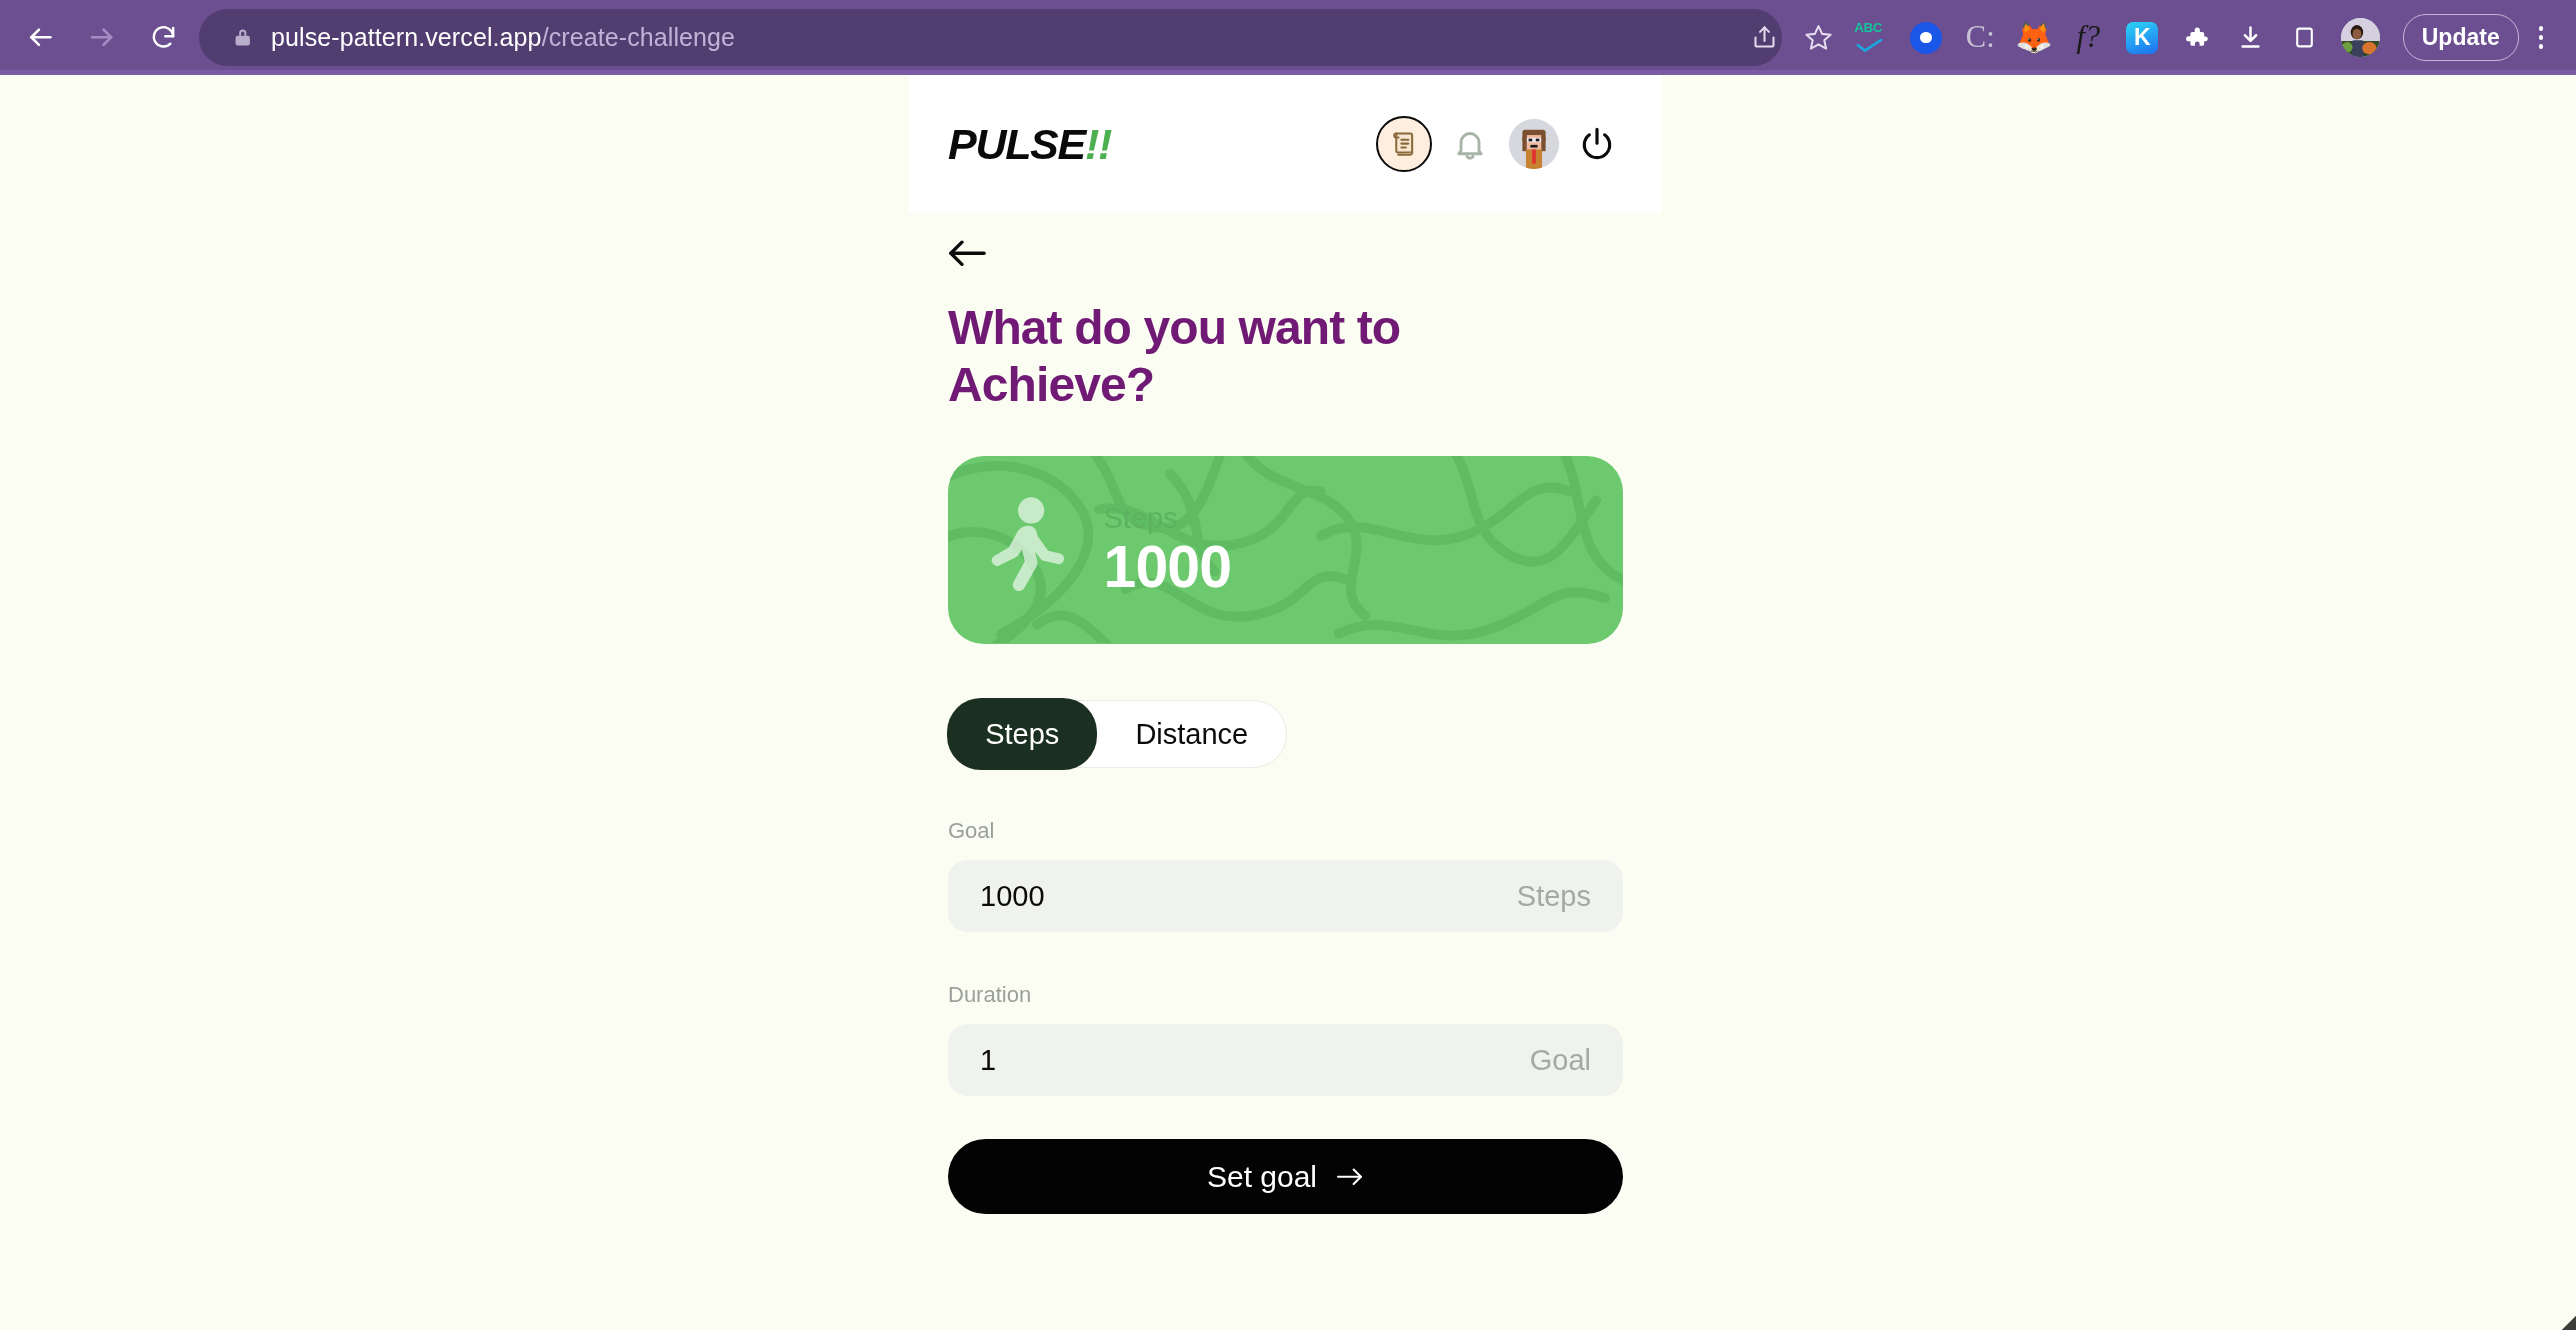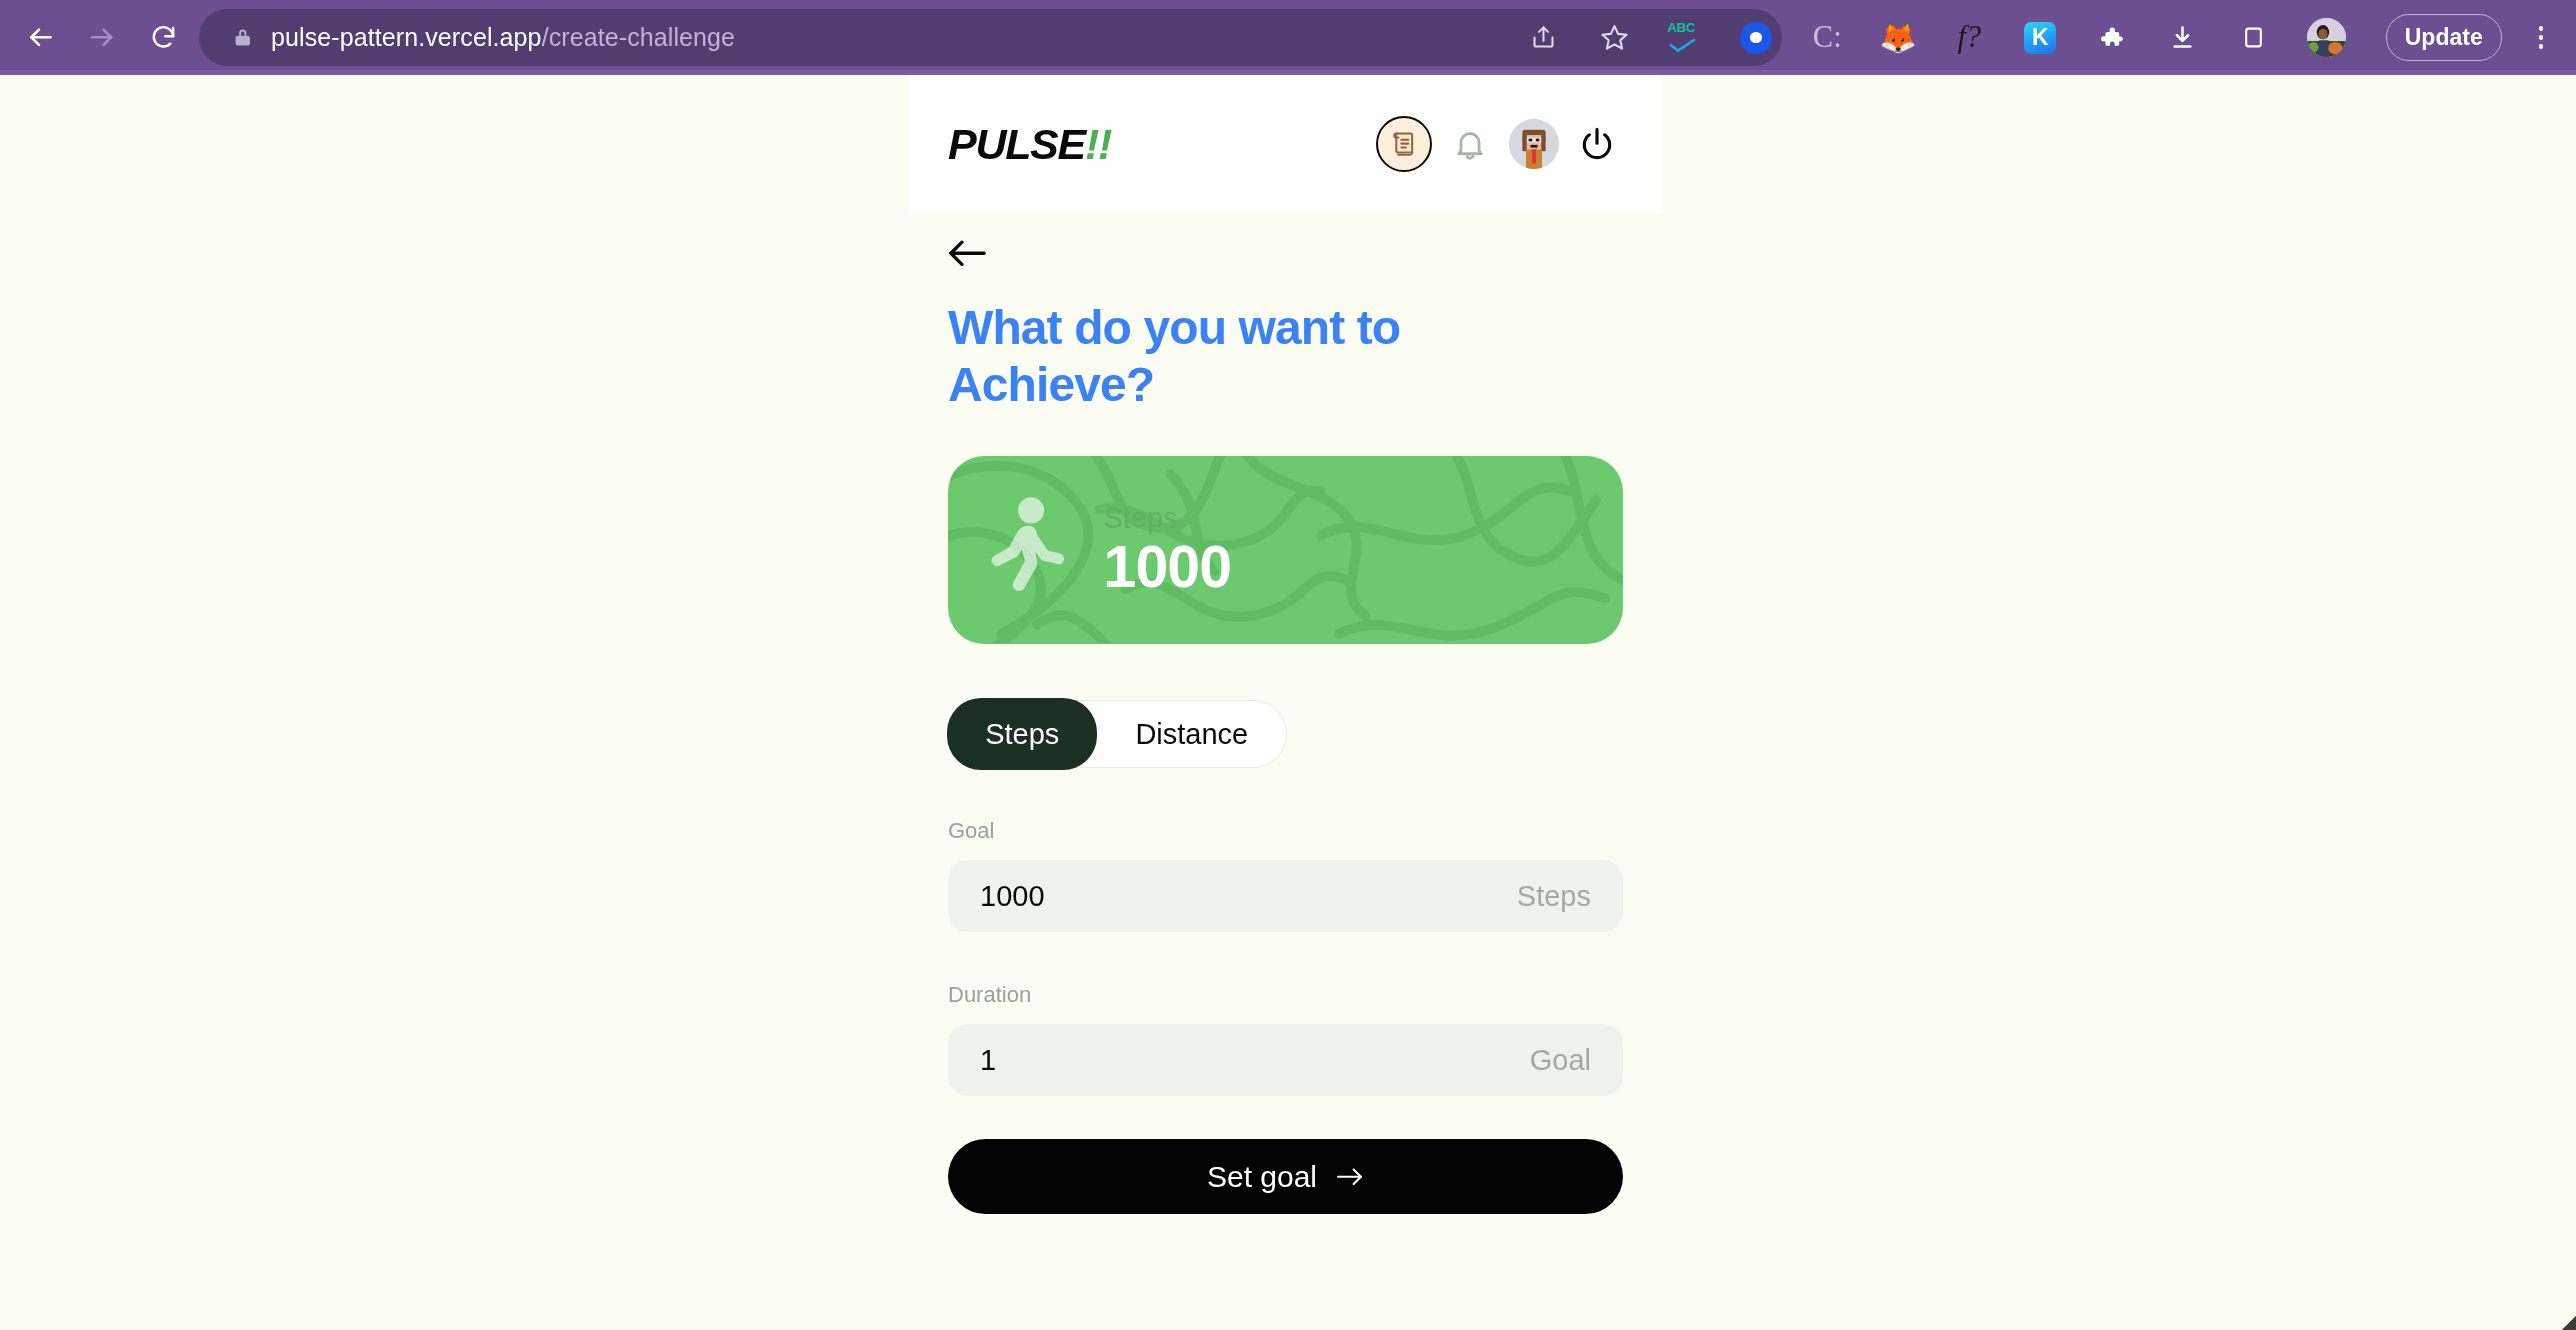--- a/index.html
+++ b/index.html
@@ -48,21 +48,21 @@
   .url-text {
     font-size: 25px; color: #ffffff;
     letter-spacing: 0.1px;
     white-space: nowrap;
   }
   .url-path { color: #c3b2d8; }
 
   .chrome-right {
     position: absolute; right: 14.3px; top: 0;
     height: 75px;
-    display: flex; align-items: center; gap: 19px;
+    display: flex; align-items: center; gap: 2px;
     z-index: 3;
   }
   .ext-btn {
     width: 52px; height: 52px;
     display: flex; align-items: center; justify-content: center;
     border-radius: 50%;
     flex: 0 0 auto;
   }
   .ext-btn.wide { width: 56px; }
   .abc-icon { position: relative; width: 36px; height: 30.5px; }
@@ -173,21 +173,21 @@
 
   
   .app-content {
     padding: 0 39px;
   }
   .back-row { padding-top: 25px; padding-bottom: 5.4px; }
   .back-arrow { display: inline-flex; }
   .page-title {
     font-size: 48px;
     font-weight: bold;
-    color: #3b82f6;
+    color: #701a75;
     line-height: 1.18;
     letter-spacing: -0.9px;
     margin-top: 23px;
     max-width: 502px;
   }
 
   .goal-card {
     margin-top: 43px;
     height: 188px;
     border-radius: 36px;

